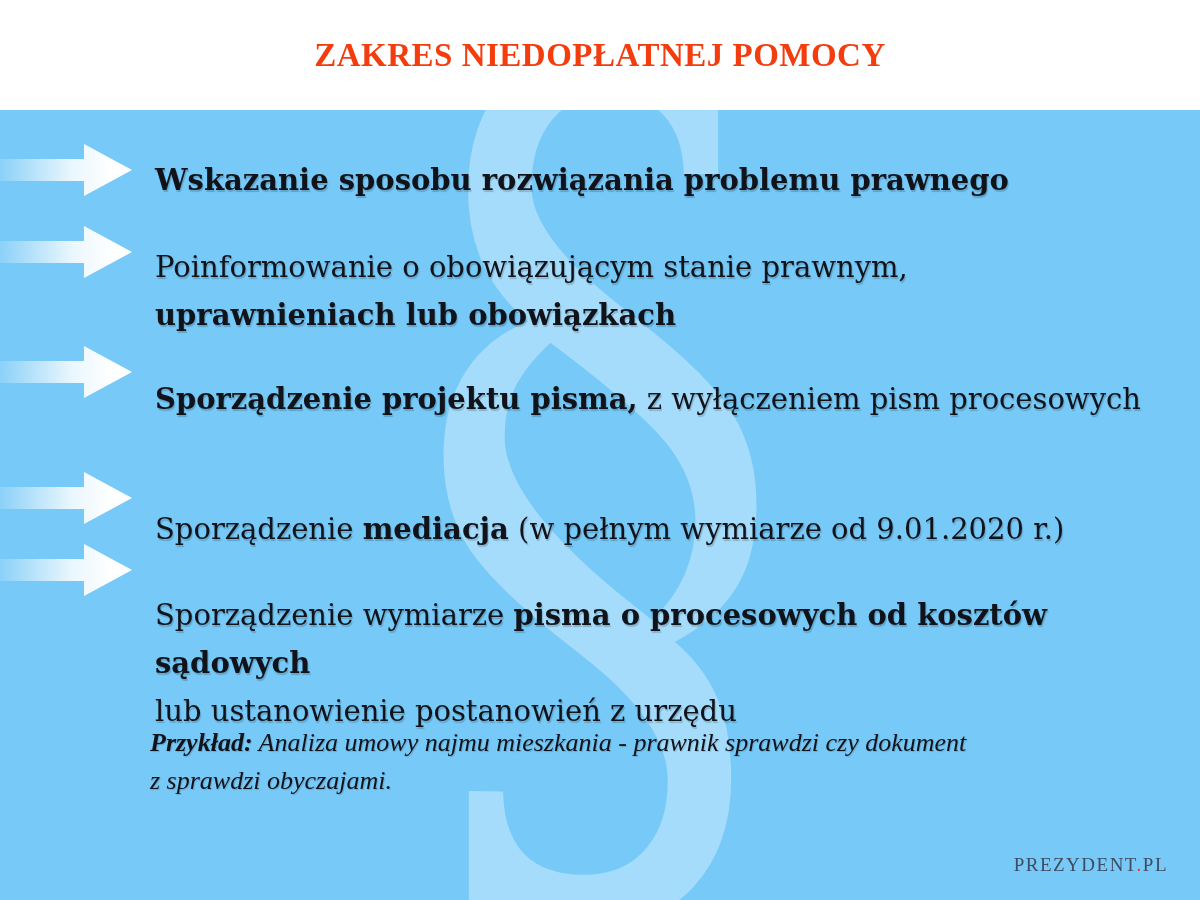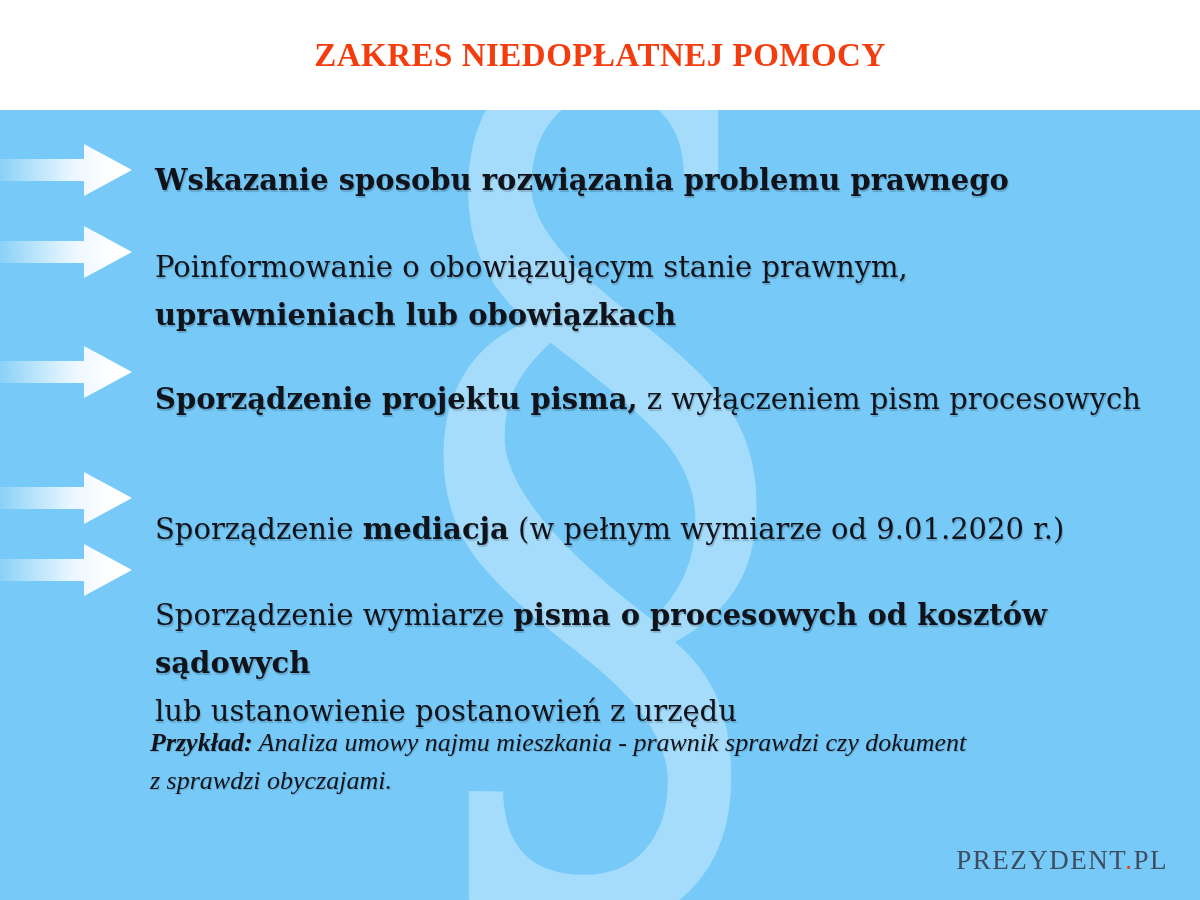--- a/index.html
+++ b/index.html
@@ -31,21 +31,21 @@
   .btext b{font-weight:bold;}
   .example{
     position:absolute;left:150px;top:724px;width:1020px;
     font-family:"Liberation Serif", serif;font-style:italic;
     font-size:26px;line-height:38px;color:#10141a;
     text-shadow:1px 1px 1px rgba(10,30,50,0.18);
   }
   .example b{font-weight:bold;}
   .brand{
     position:absolute;right:32px;bottom:24px;
-    font-family:"Liberation Serif", serif;font-size:27px;letter-spacing:1.5px;
+    font-family:"Liberation Serif", serif;font-size:19px;letter-spacing:1.5px;
     color:#3e4d61;white-space:nowrap;z-index:2;
   }
   .brand .dot{color:#ea3d17;}
 </style>
 </head>
 <body>
 
 <div class="slide">
 
   <div class="header">

